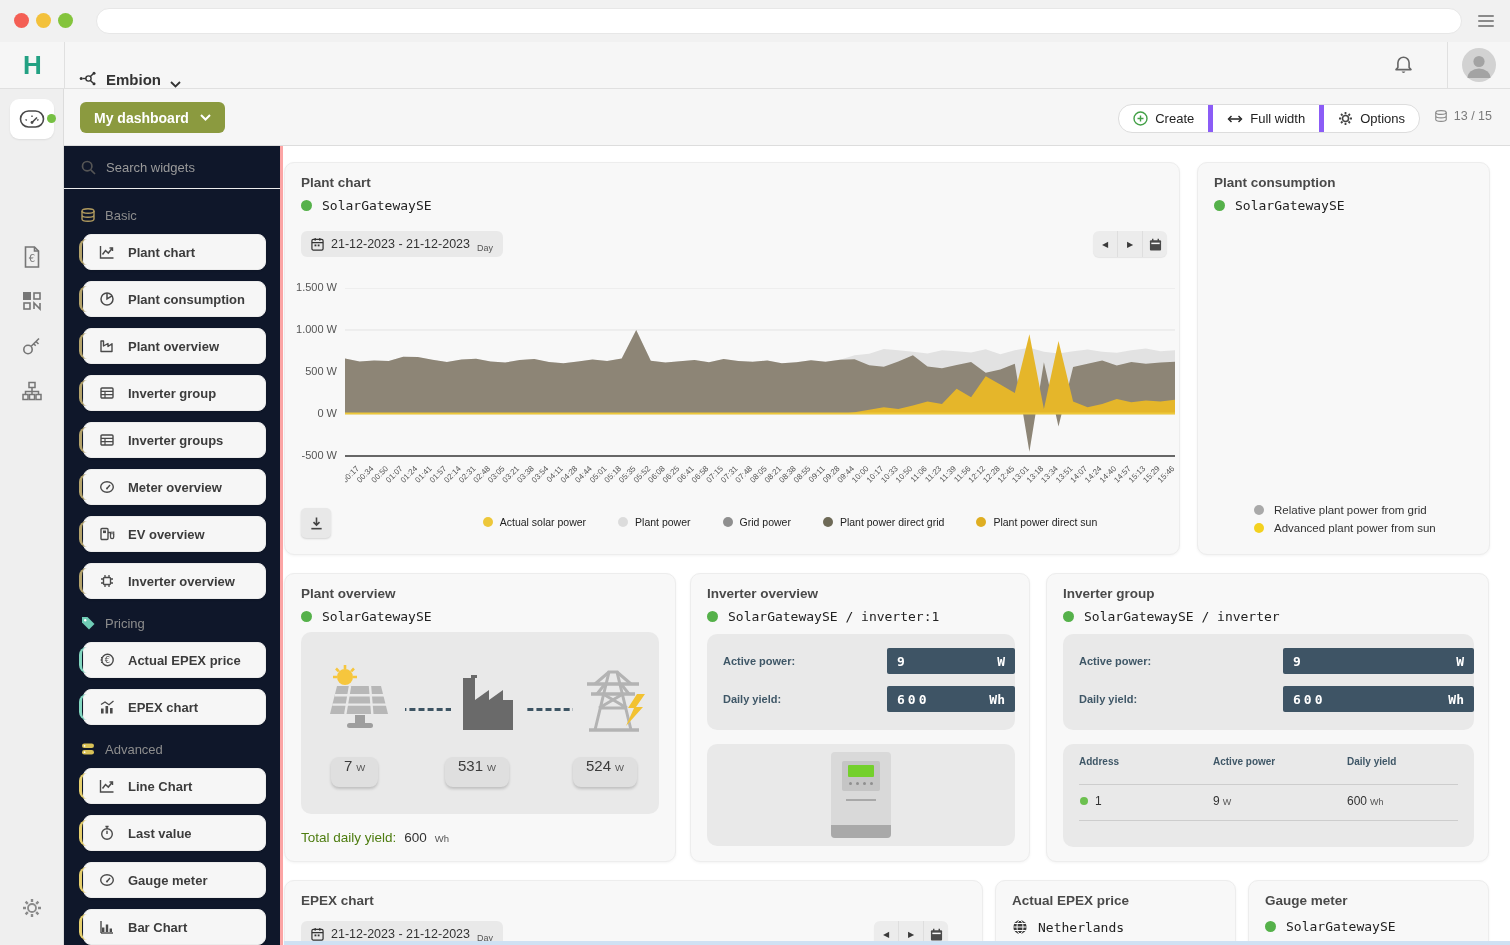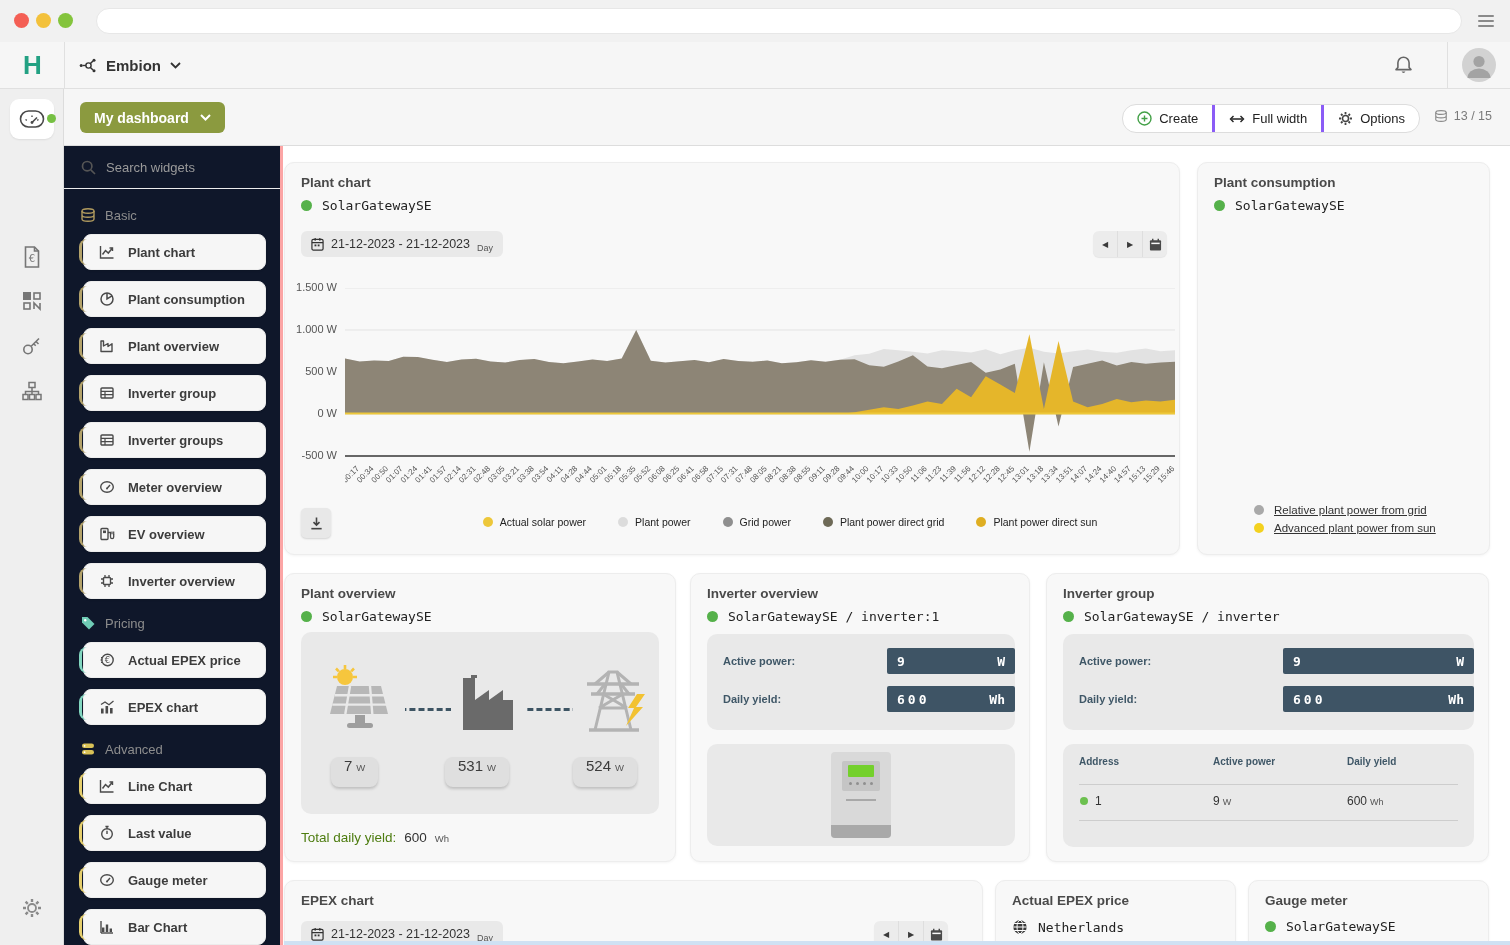--- a/index.html
+++ b/index.html
@@ -10,30 +10,30 @@
   .chrome{position:absolute;left:0;top:0;width:1510px;height:42px;background:#f1f1f1;}
   .tl{position:absolute;top:13px;width:15px;height:15px;border-radius:50%;}
   .urlbar{position:absolute;left:96px;top:8px;width:1366px;height:26px;background:#fff;border-radius:13px;border:1px solid #e7e7e7;box-sizing:border-box;}
   .menu-ic{position:absolute;right:16px;top:15px;width:16px;}
   .menu-ic div{height:2px;background:#8a8a8a;margin-bottom:3px;border-radius:1px;}
 
   
   .topnav{position:absolute;top:42px;left:0;width:1510px;height:47px;background:#f6f6f6;border-bottom:1px solid #e0e0e0;box-sizing:border-box;}
   .logo-tile{position:absolute;left:0;top:0;width:64px;height:46px;border-right:1px solid #e0e0e0;display:flex;align-items:center;justify-content:center;}
   .logo{font-size:26px;font-weight:900;color:#23a183;letter-spacing:-1px;}
-  .brand{position:absolute;left:78px;top:0;height:46px;display:flex;align-items:center;gap:9px;cursor:pointer;}
+  .brand{position:absolute;left:78px;top:0;height:46px;display:flex;align-items:flex-end;gap:9px;cursor:pointer;}
   .brand-name{font-weight:700;font-size:15px;color:#333;}
   .bell{position:absolute;right:96px;top:12px;}
   .avatar-tile{position:absolute;right:0;top:0;width:62px;height:46px;border-left:1px solid #e0e0e0;display:flex;align-items:center;justify-content:center;}
 
   
   .subheader{position:absolute;top:89px;left:64px;width:1446px;height:57px;background:#f6f6f6;border-bottom:1px solid #ddd;box-sizing:border-box;}
   .dash-btn{position:absolute;left:16px;top:13px;height:31px;background:#8b9a3f;color:#fff;font-weight:700;font-size:14px;border-radius:6px;display:flex;align-items:center;gap:11px;padding:0 14px;cursor:pointer;}
   .toolbar{position:absolute;right:90px;top:15px;height:27px;display:flex;background:#fff;border:1px solid #ddd;border-radius:14px;overflow:hidden;}
-  .tb-seg{display:flex;align-items:center;gap:7px;padding:0 14px;font-size:13px;color:#222;border-left:3px solid #8b5cf6;cursor:pointer;}
+  .tb-seg{display:flex;align-items:center;gap:7px;padding:0 14px;font-size:13px;color:#222;border-left:5px solid #8b5cf6;cursor:pointer;}
   .tb-seg:first-child{border-left:none;}
   .count{position:absolute;right:18px;top:20px;display:flex;gap:6px;align-items:center;color:#7a7a7a;font-size:12.5px;}
 
   
   .rail{position:absolute;left:0;top:89px;width:64px;height:856px;background:#efefef;border-right:1px solid #dcdcdc;box-sizing:border-box;}
   .rail-active{position:absolute;left:10px;top:10px;width:44px;height:40px;background:#fff;border-radius:9px;display:flex;align-items:center;justify-content:center;box-shadow:0 1px 2px rgba(0,0,0,.08);cursor:pointer;}
   .rail-dot{position:absolute;left:47px;top:25px;width:9px;height:9px;border-radius:50%;background:#76c043;}
   .rail-ic{position:absolute;left:0;width:63px;display:flex;justify-content:center;color:#767676;cursor:pointer;}
 
   
@@ -61,21 +61,21 @@
   
   .ytick{position:absolute;width:48px;text-align:right;font-size:11px;color:#555;}
   .pc-plot{position:absolute;left:60px;top:125px;}
   .dl-btn{position:absolute;left:16px;top:345px;width:30px;height:30px;background:#e8e8e8;border-radius:5px;display:flex;align-items:center;justify-content:center;box-shadow:0 1px 2px rgba(0,0,0,.15);cursor:pointer;}
   .pc-legend{position:absolute;left:130px;top:353px;right:14px;display:flex;justify-content:center;gap:32px;}
   .leg-item{display:flex;align-items:center;gap:7px;font-size:10.5px;color:#222;}
   .leg-dot{width:10px;height:10px;border-radius:50%;}
 
   
   .pie-legend{position:absolute;left:56px;top:341px;display:flex;flex-direction:column;gap:6px;}
-  .pie-leg-row{display:flex;align-items:center;gap:10px;font-size:11.5px;color:#333;text-decoration:underline;}
+  .pie-leg-row{display:flex;align-items:center;gap:10px;font-size:11.5px;color:#333;}
 
   
   .ov-panel{position:absolute;left:16px;top:58px;width:358px;height:182px;background:#e9e9e9;border-radius:10px;}
   .dashline{position:absolute;left:54px;top:76px;width:260px;border-top:3px dashed #3d5463;}
   .ov-ic{position:absolute;background:#e9e9e9;padding:0 6px;}
   .vpill{position:absolute;top:125px;height:30px;background:#dfdfdf;border-radius:8px;box-shadow:0 2px 3px rgba(0,0,0,.18);display:flex;align-items:baseline;justify-content:center;gap:4px;padding:0 13px;font-size:15px;color:#3b3b3b;}
   .vpill .unit{font-size:9.5px;color:#555;}
   .total-row{position:absolute;left:16px;top:256px;display:flex;align-items:baseline;gap:8px;}
   .total-label{font-size:13.5px;font-weight:400;color:#4d7c0f;}
   .total-val{font-size:13.5px;color:#333;}

